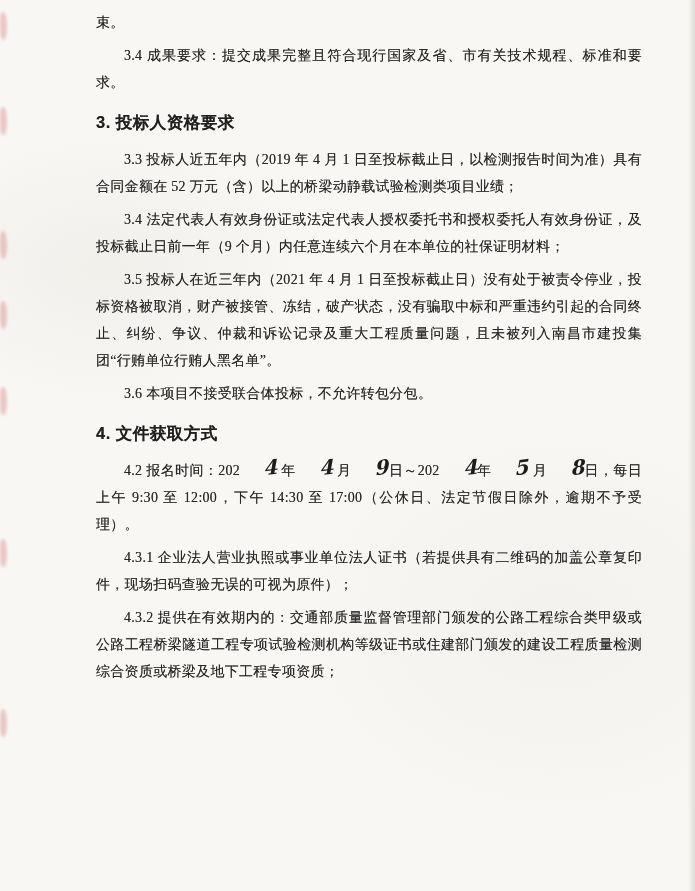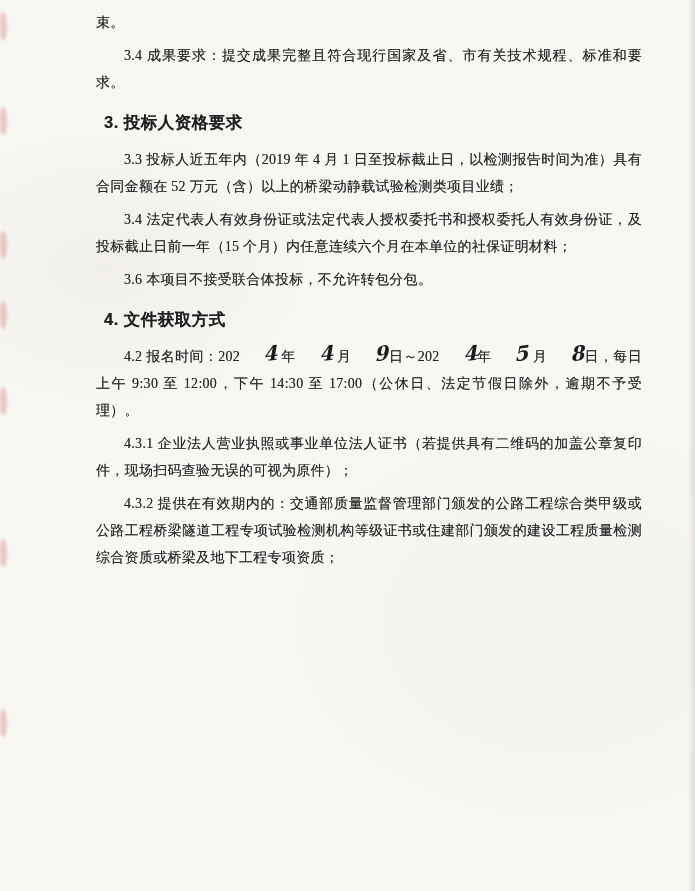--- a/index.html
+++ b/index.html
@@ -33,21 +33,21 @@
     margin: 0 0 6px 0;
   }
   .doc-body p.body.indent { text-indent: 2em; }
   .doc-body h2.heading {
     font-family: "Liberation Sans", "DejaVu Sans", sans-serif;
     font-size: 16.5px;
     font-weight: bold;
     color: #1f1f1f;
     letter-spacing: 0.5px;
     line-height: 26px;
-    margin: 13px 0 11px 8px;
+    margin: 13px 0 11px 0;
     text-align: left;
     text-shadow: 0 0 0.5px rgba(20,20,20,0.6);
   }
   .hand {
     display: inline-block;
     font-family: "DejaVu Serif", serif;
     font-style: italic;
     font-weight: bold;
     font-size: 1.45em;
     line-height: 0;
@@ -70,21 +70,22 @@
 </style>
 </head>
 <body>
 
 <div class="page">
   <div class="doc-body">
       <p class="body">束。</p>
       <p class="body indent">3.4 成果要求：提交成果完整且符合现行国家及省、市有关技术规程、标准和要求。</p>
       <h2 class="heading">3. 投标人资格要求</h2>
       <p class="body indent">3.3 投标人近五年内（2019 年 4 月 1 日至投标截止日，以检测报告时间为准）具有合同金额在 52 万元（含）以上的桥梁动静载试验检测类项目业绩；</p>
-      <p class="body indent">3.4 法定代表人有效身份证或法定代表人授权委托书和授权委托人有效身份证，及投标截止日前一年（15 个月）内任意连续六个月在本单位的社保证明材料；</p>
+      <p class="body indent">3.4 法定代表人有效身份证或法定代表人授权委托书和授权委托人有效身份证，及投标截止日前一年（9 个月）内任意连续六个月在本单位的社保证明材料；</p>
+      <p class="body indent">3.5 投标人在近三年内（2021 年 4 月 1 日至投标截止日）没有处于被责令停业，投标资格被取消，财产被接管、冻结，破产状态，没有骗取中标和严重违约引起的合同终止、纠纷、争议、仲裁和诉讼记录及重大工程质量问题，且未被列入南昌市建投集团“行贿单位行贿人黑名单”。</p>
       <p class="body indent">3.6 本项目不接受联合体投标，不允许转包分包。</p>
       <h2 class="heading">4. 文件获取方式</h2>
       <p class="body indent"><span class="print">4.2 报名时间：202</span><span class="hand">4</span><span class="print"> 年</span><span class="hand">4</span><span class="print"> 月</span><span class="hand">9</span><span class="print">日～202</span><span class="hand">4</span><span class="print">年</span><span class="hand">5</span><span class="print"> 月</span><span class="hand">8</span><span class="print">日，每日上午 9:30 至 12:00，下午 14:30 至 17:00（公休日、法定节假日除外，逾期不予受理）。</span></p>
       <p class="body indent">4.3.1 企业法人营业执照或事业单位法人证书（若提供具有二维码的加盖公章复印件，现场扫码查验无误的可视为原件）；</p>
       <p class="body indent">4.3.2 提供在有效期内的：交通部质量监督管理部门颁发的公路工程综合类甲级或公路工程桥梁隧道工程专项试验检测机构等级证书或住建部门颁发的建设工程质量检测综合资质或桥梁及地下工程专项资质；</p>
     </div>
 <div class="smudge" style="top: 12px; background: rgb(208, 122, 122); opacity: 0.38;"></div>
     <div class="smudge" style="top: 107px; background: rgb(208, 122, 122); opacity: 0.38;"></div>
     <div class="smudge" style="top: 231px; background: rgb(208, 122, 122); opacity: 0.38;"></div>
     <div class="smudge" style="top: 301px; background: rgb(208, 122, 122); opacity: 0.38;"></div>

